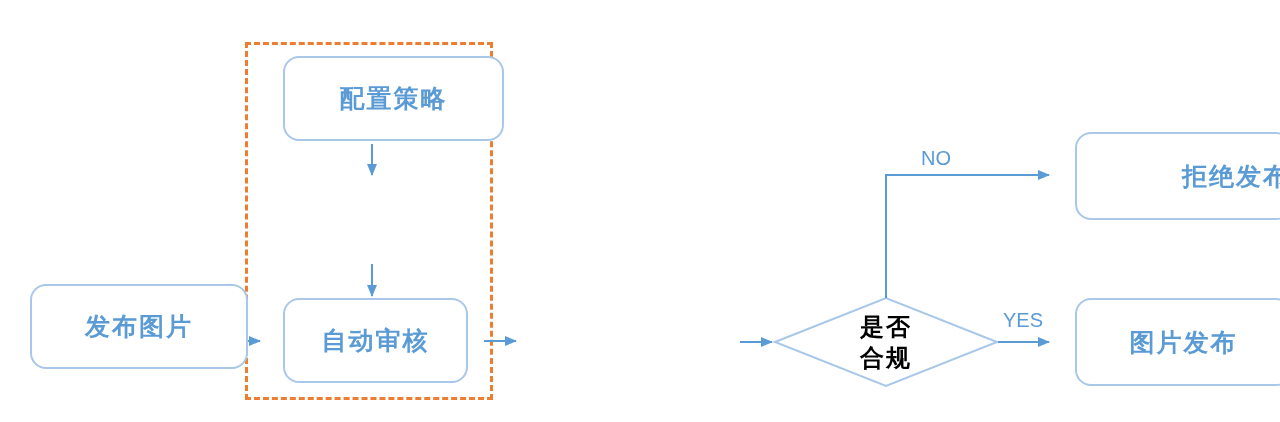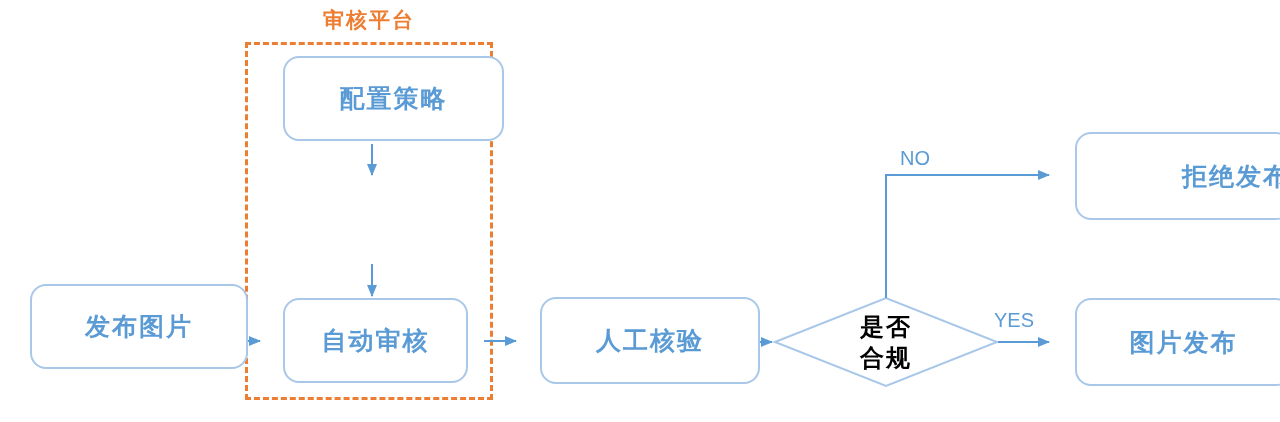--- a/index.html
+++ b/index.html
@@ -50,32 +50,31 @@
     position:absolute;left:806px;top:311px;width:160px;
     text-align:center;
     color:#000000;font-size:24px;font-weight:bold;letter-spacing:2px;
     line-height:1.3;
     z-index:4;
   }
   
   .edge-label{
     position:absolute;
     color:#5B9BD5;font-size:20px;font-weight:400;
-    text-align:left;
+    text-align:center;
     z-index:4;
   }
   .l-no {left:900px;top:147px;width:72px;}
   .l-yes{left:994px;top:309px;width:58px;}
 </style>
 </head>
 <body>
 
 <div class="canvas">
 
-  <div class="group-label">审核平台</div>
   <div class="group-box"></div>
 
   <svg class="edges" viewBox="0 0 1280 422" xmlns="http://www.w3.org/2000/svg">
     <defs>
       <marker id="ah" markerUnits="userSpaceOnUse" markerWidth="13" markerHeight="11" refX="11" refY="5" orient="auto">
         <path d="M0,0 L12,5 L0,10 Z" fill="#5B9BD5"></path>
       </marker>
     </defs>
 
     <polygon points="775,342 886,298 997,342 886,386" fill="#ffffff" stroke="#A8C7E9" stroke-width="2"></polygon>
@@ -101,23 +100,20 @@
 
   <div class="node n-configure">
     <span>配置策略</span>
   </div>
 
 
   <div class="node n-auto-review">
     <span>自动审核</span>
   </div>
 
-  <div class="node n-manual-review">
-    <span>人工核验</span>
-  </div>
 
   <div class="node n-reject">
     <span>拒绝发布</span>
   </div>
 
   <div class="node n-image-publish">
     <span>图片发布</span>
   </div>
 
   <div class="decision-label">

